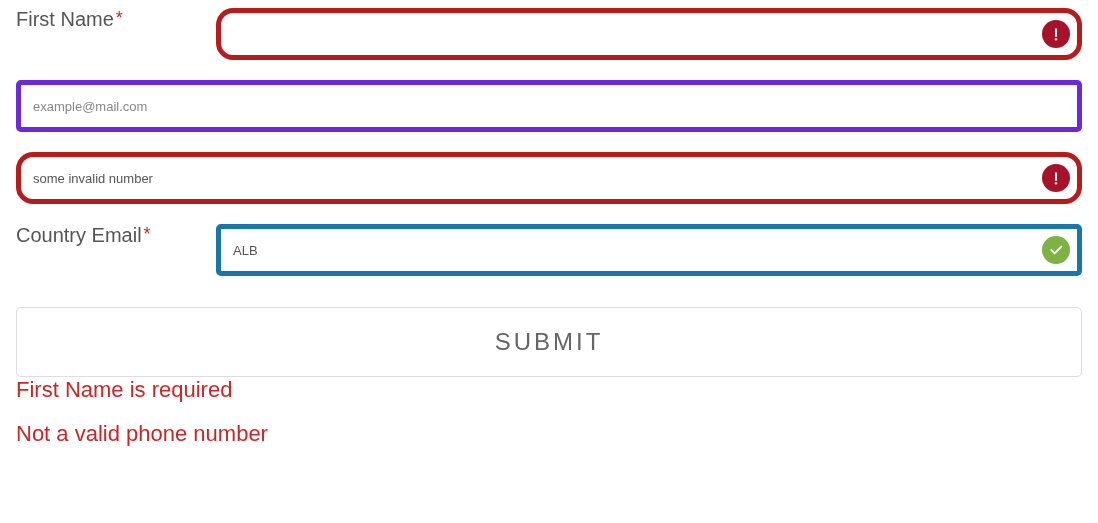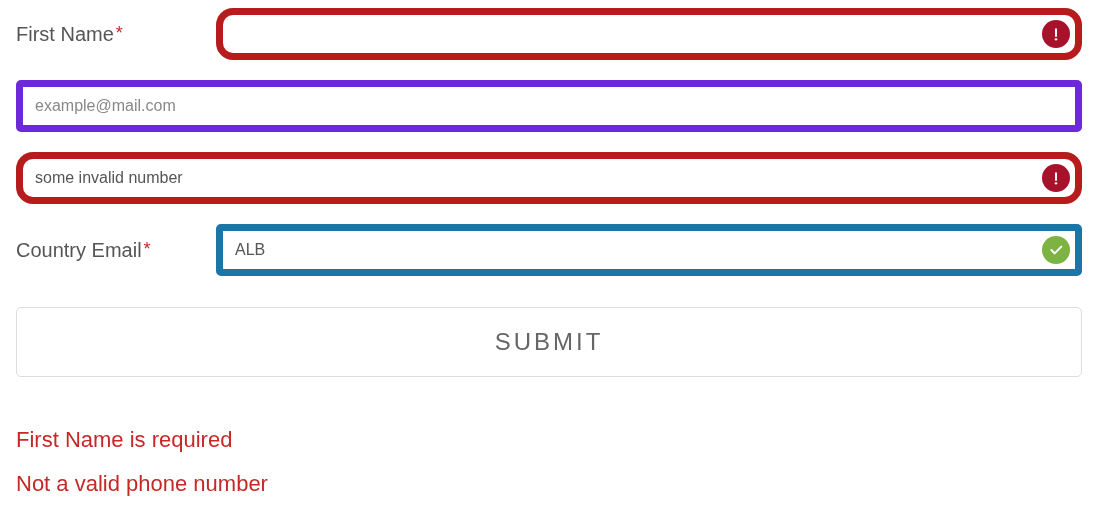--- a/index.html
+++ b/index.html
@@ -8,21 +8,20 @@
       padding: 0;
     }
     body {
       font-family: Arial, Helvetica, sans-serif;
       background: #ffffff;
       padding: 8px 16px;
       width: 1098px;
     }
     .form-row {
       display: flex;
-      align-items: center;
       margin-bottom: 20px;
     }
     .form-label {
       width: 200px;
       font-size: 20px;
       color: #555;
       flex-shrink: 0;
     }
     .required-asterisk {
       color: #c62828;
@@ -31,23 +30,23 @@
       vertical-align: top;
     }
     .input-wrapper {
       flex: 1;
       position: relative;
     }
     .form-input {
       width: 100%;
       height: 52px;
       padding: 10px 48px 10px 12px;
-      font-size: 16px;
+      font-size: 13px;
       color: #555;
-      border: 7px solid #6d28d9;
+      border: 5px solid #6d28d9;
       border-radius: 5px;
       outline: none;
       background: #fff;
     }
     .form-input.error {
       border-color: #b71c1c;
       border-radius: 17px;
     }
     .form-input.valid {
       border-color: #1976a8;
@@ -83,21 +82,20 @@
       border: 1px solid #ddd;
       border-radius: 5px;
       background: #fff;
       font-size: 24px;
       letter-spacing: 3px;
       color: #666;
       cursor: pointer;
       margin-top: 11px;
     }
     .error-messages {
-      margin-top: 50px;
     }
     .error-message {
       color: #c62828;
       font-size: 22px;
       margin-bottom: 18px;
     }
     @keyframes blink {
       50% { opacity: 0; }
     }
   </style>

